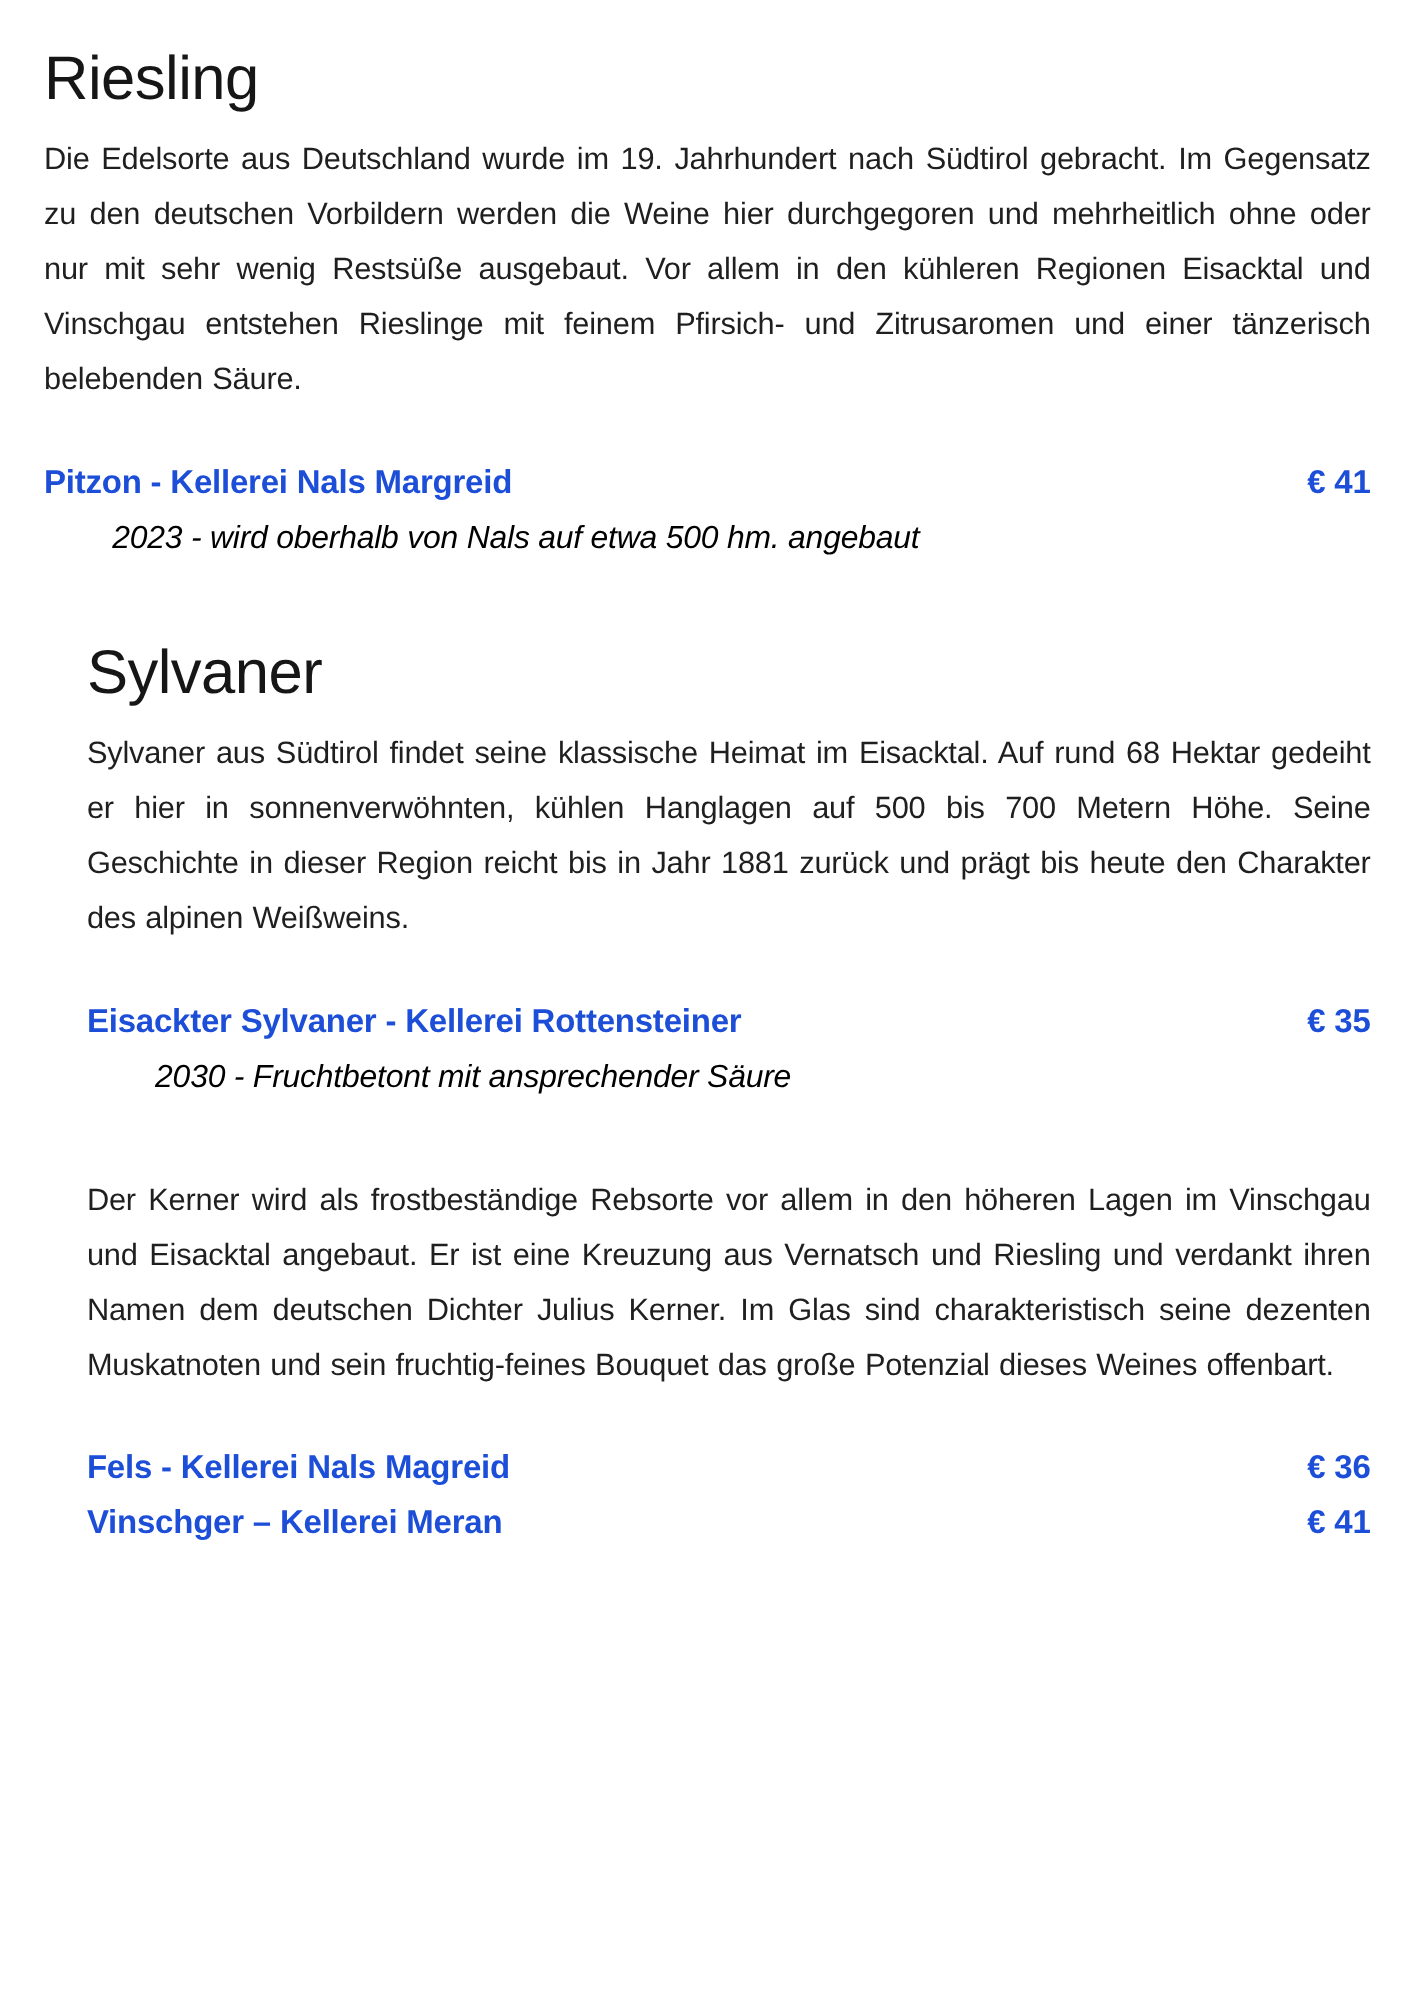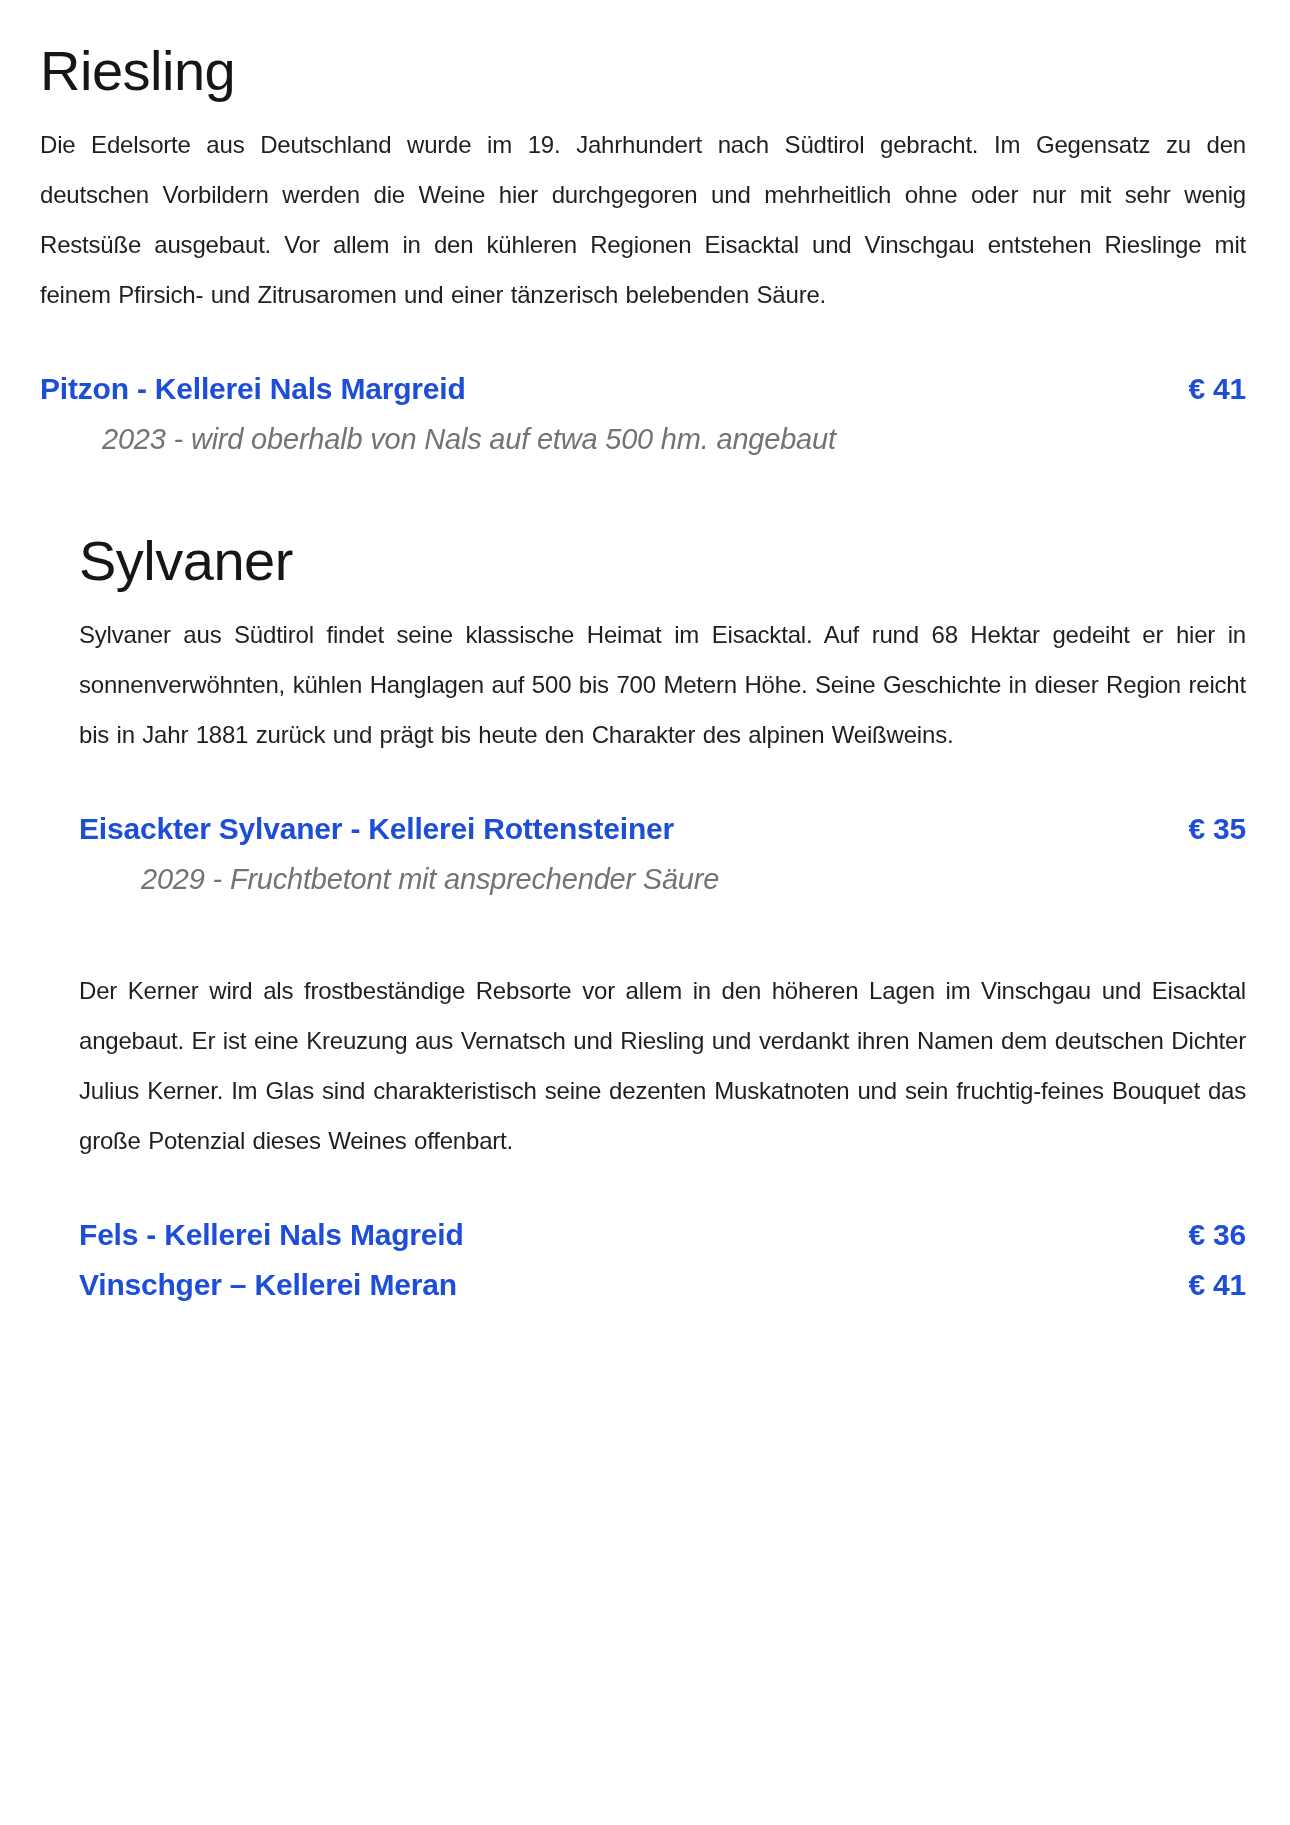--- a/index.html
+++ b/index.html
@@ -25,21 +25,21 @@
   .section-title {
     margin: 0;
     font-size: 56px;
     font-weight: 400;
     line-height: 70px;
     letter-spacing: -0.5px;
     color: #161616;
   }
   .section-description {
     margin: 14px 0 0 0;
-    font-size: 24px;
+    font-size: 28px;
     line-height: 50px;
     letter-spacing: -0.2px;
     word-spacing: 1px;
     text-align: justify;
     color: #1f1f1f;
   }
   .wine-list { margin-top: 44px; }
   .wine-row {
     display: flex;
     justify-content: space-between;
@@ -55,21 +55,21 @@
     flex: 0 0 auto;
     white-space: nowrap;
     padding-left: 30px;
   }
   .wine-note {
     font-size: 29px;
     font-style: italic;
     line-height: 50px;
     letter-spacing: -0.2px;
     padding-left: 62px;
-    color: #737373;
+    color: #000000;
   }
 </style>
 </head>
 <body>
 
 <div class="page">
 
   <section class="section">
     <h1 class="section-title">Riesling</h1>
     <p class="section-description">Die Edelsorte aus Deutschland wurde im 19. Jahrhundert nach Südtirol gebracht. Im Gegensatz zu den deutschen Vorbildern werden die Weine hier durchgegoren und mehrheitlich ohne oder nur mit sehr wenig Restsüße ausgebaut. Vor allem in den kühleren Regionen Eisacktal und Vinschgau entstehen Rieslinge mit feinem Pfirsich- und Zitrusaromen und einer tänzerisch belebenden Säure.</p>
@@ -83,21 +83,21 @@
   </section>
 
   <section class="section">
     <h1 class="section-title">Sylvaner</h1>
     <p class="section-description">Sylvaner aus Südtirol findet seine klassische Heimat im Eisacktal. Auf rund 68 Hektar gedeiht er hier in sonnenverwöhnten, kühlen Hanglagen auf 500 bis 700 Metern Höhe. Seine Geschichte in dieser Region reicht bis in Jahr 1881 zurück und prägt bis heute den Charakter des alpinen Weißweins.</p>
     <div class="wine-list">
       <div class="wine-row">
         <span class="wine-name">Eisackter Sylvaner - Kellerei Rottensteiner</span>
         <span class="wine-price">€ 35</span>
       </div>
-      <div class="wine-note">2029 - Fruchtbetont mit ansprechender Säure</div>
+      <div class="wine-note">2030 - Fruchtbetont mit ansprechender Säure</div>
     </div>
   </section>
 
   <section class="section">
     <p class="section-description">Der Kerner wird als frostbeständige Rebsorte vor allem in den höheren Lagen im Vinschgau und Eisacktal angebaut. Er ist eine Kreuzung aus Vernatsch und Riesling und verdankt ihren Namen dem deutschen Dichter Julius Kerner. Im Glas sind charakteristisch seine dezenten Muskatnoten und sein fruchtig-feines Bouquet das große Potenzial dieses Weines offenbart.</p>
     <div class="wine-list">
       <div class="wine-row">
         <span class="wine-name">Fels - Kellerei Nals Magreid</span>
         <span class="wine-price">€ 36</span>
       </div>

